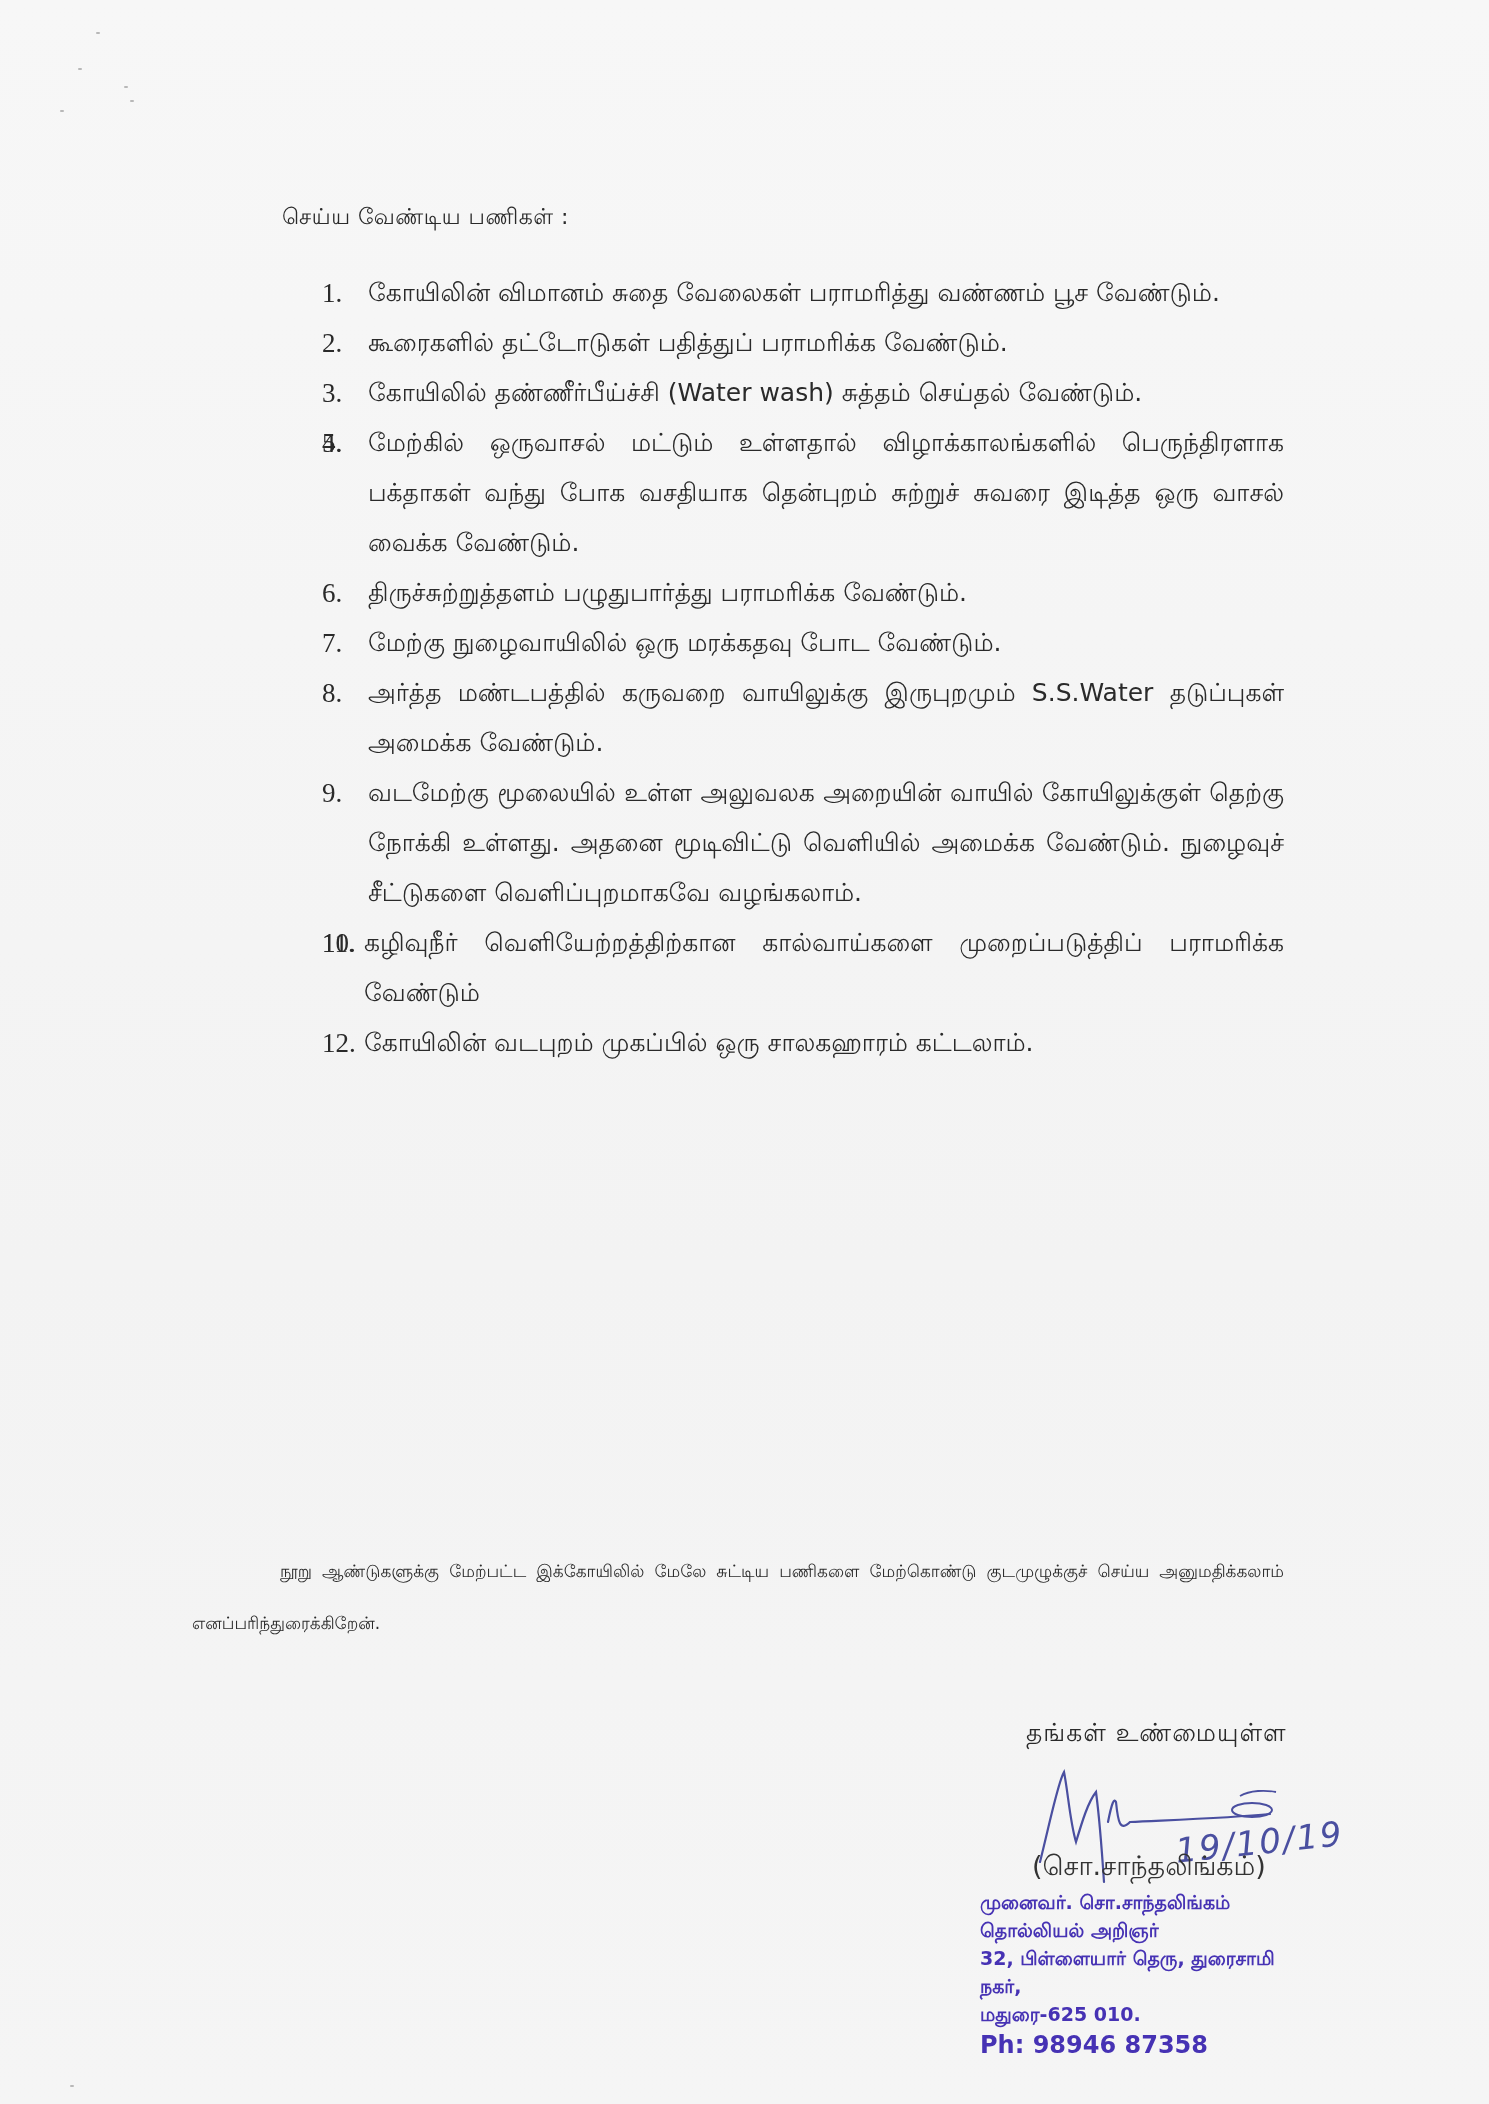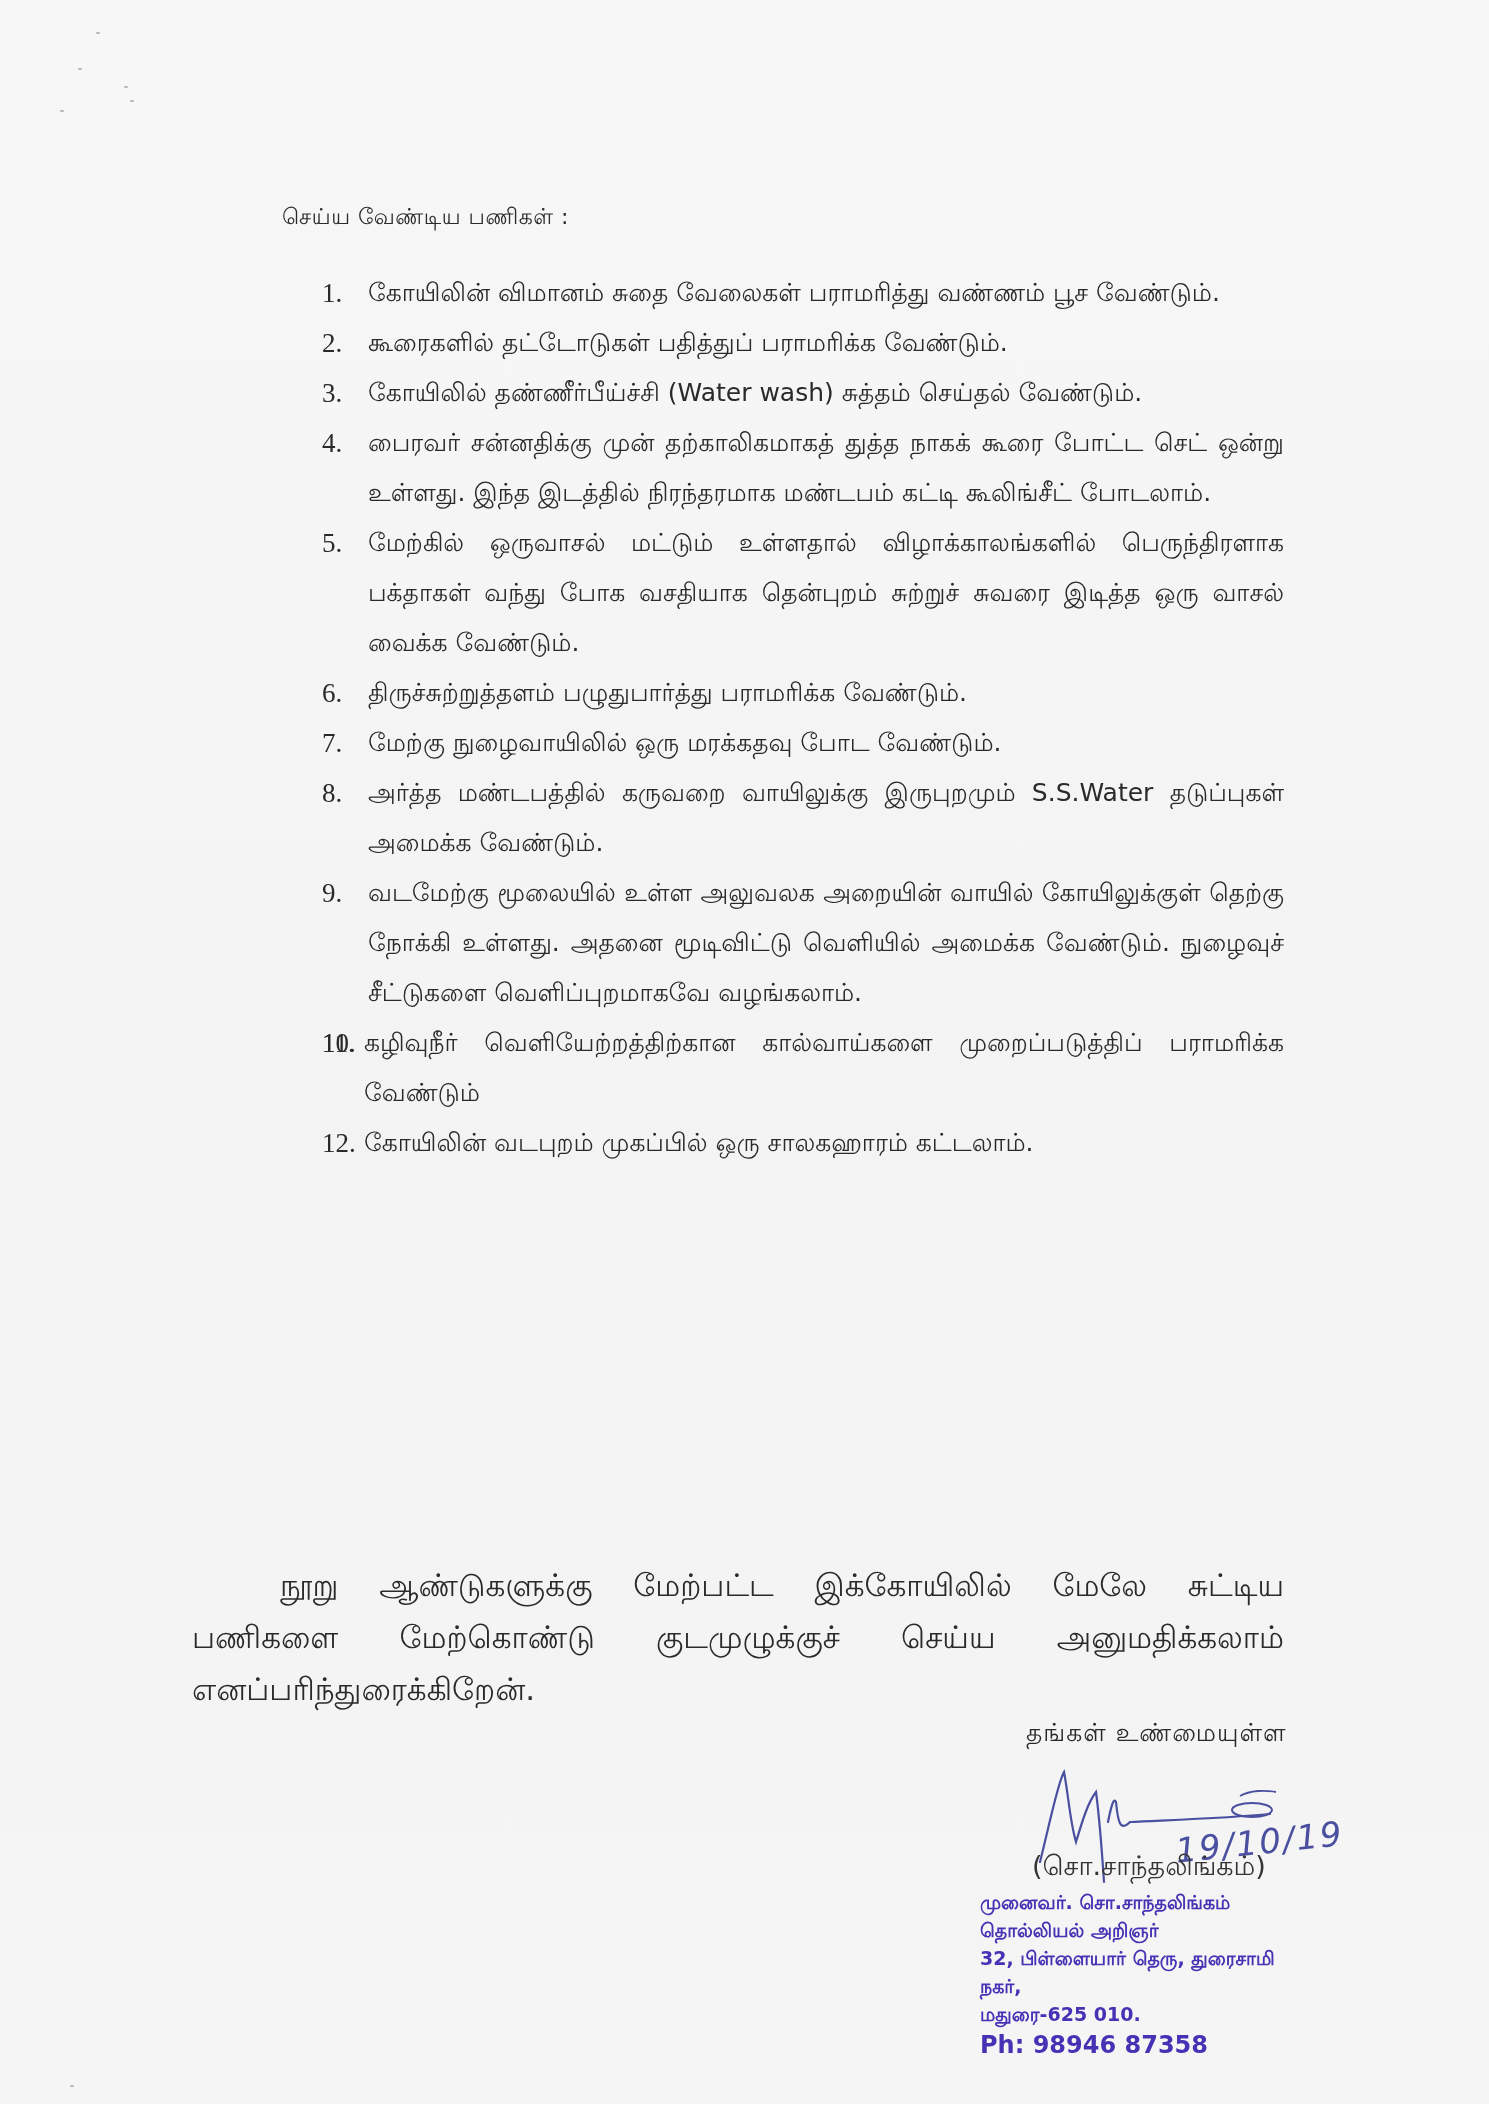--- a/index.html
+++ b/index.html
@@ -31,21 +31,21 @@
     text-align: justify; text-align-last: left;
     margin-bottom: 0;
   }
   .item .num {
     position: absolute; left: 0; top: 0;
     font-family: "Liberation Serif", serif; font-size: 27px;
   }
   .item.wide { padding-left: 42px; }
   .conclusion {
     position: absolute; left: 192px; top: 1528px; width: 1092px;
-    font-size: 31px; line-height: 52px;
+    font-size: 17px; line-height: 52px;
     text-indent: 88px; text-align: justify; text-align-last: left;
   }
   .closing {
     position: absolute; left: 1026px; top: 1718px;
     font-size: 25px; letter-spacing: 1px;
   }
   .signature {
     position: absolute; left: 1030px; top: 1762px; width: 300px; height: 130px;
   }
   .sig-date {
@@ -89,21 +89,20 @@
     <li class="item">
       <span class="num">2.</span>
       <span class="text">கூரைகளில் தட்டோடுகள் பதித்துப் பராமரிக்க வேண்டும்.</span>
     </li>
     <li class="item">
       <span class="num">3.</span>
       <span class="text">கோயிலில் தண்ணீர்பீய்ச்சி (Water wash) சுத்தம் செய்தல் வேண்டும்.</span>
     </li>
     <li class="item">
       <span class="num">4.</span>
-      <span class="text">பைரவர் சன்னதிக்கு முன் தற்காலிகமாகத் துத்த நாகக் கூரை போட்ட செட் ஒன்று உள்ளது. இந்த இடத்தில் நிரந்தரமாக மண்டபம் கட்டி கூலிங்சீட் போடலாம்.</span>
     </li>
     <li class="item">
       <span class="num">5.</span>
       <span class="text">மேற்கில் ஒருவாசல் மட்டும் உள்ளதால் விழாக்காலங்களில் பெருந்திரளாக பக்தாகள் வந்து போக வசதியாக தென்புறம் சுற்றுச் சுவரை இடித்த ஒரு வாசல் வைக்க வேண்டும்.</span>
     </li>
     <li class="item">
       <span class="num">6.</span>
       <span class="text">திருச்சுற்றுத்தளம் பழுதுபார்த்து பராமரிக்க வேண்டும்.</span>
     </li>
     <li class="item">

